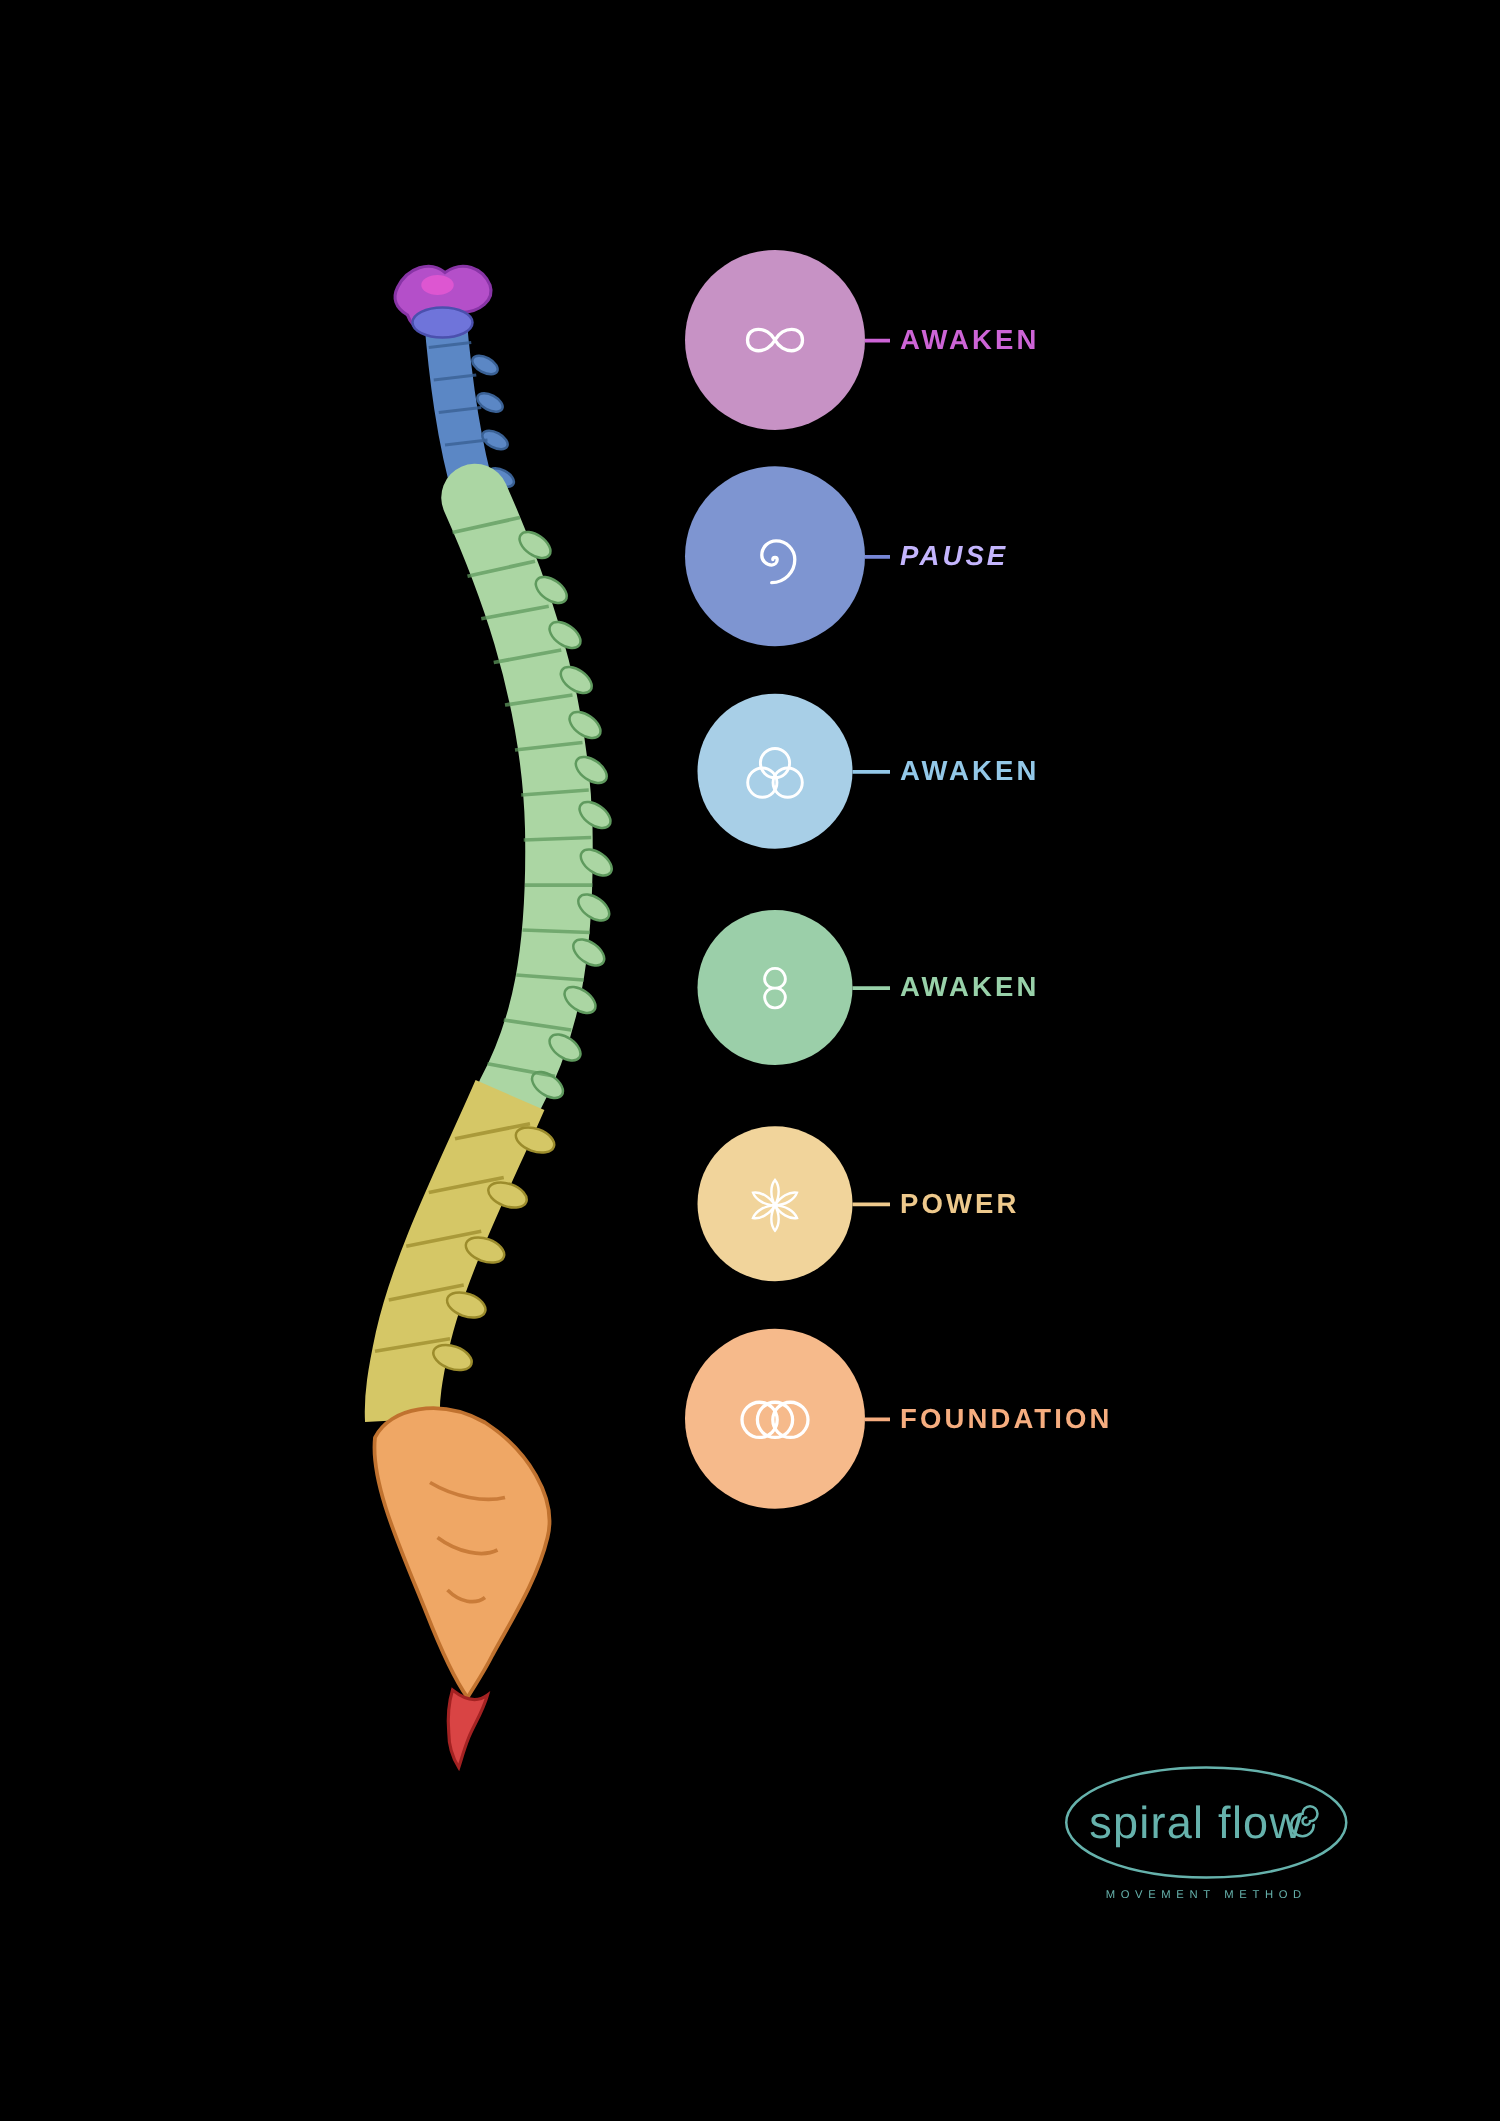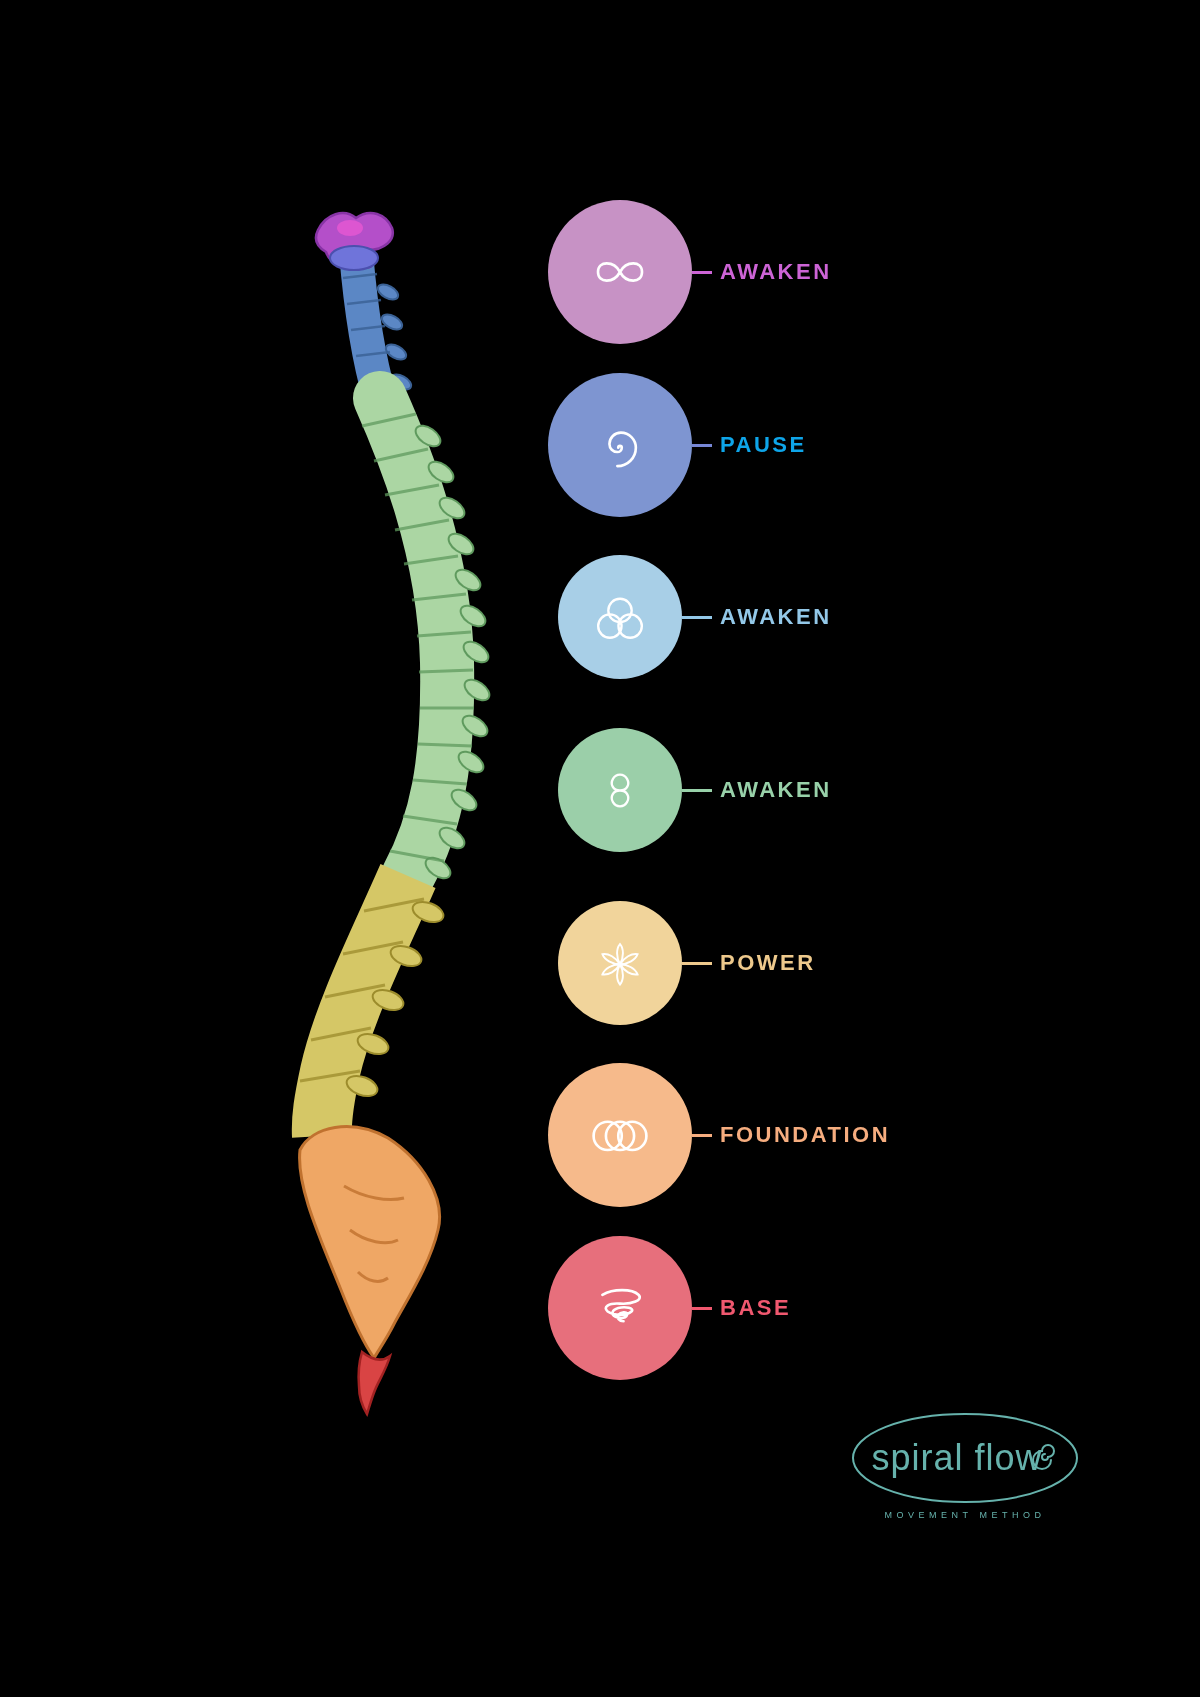--- a/index.html
+++ b/index.html
@@ -125,21 +125,21 @@
     <div class="label" style="color: rgb(205, 100, 214);">AWAKEN</div>
   </div>
 
   <div class="chakra-row lg-row" style="top:445px">
     <div class="circle" style="background: rgb(126, 149, 209);">
       <svg class="icon" viewBox="0 0 100 70" fill="none" stroke="#ffffff" stroke-width="3" stroke-linecap="round">
         <path d="M50 38 m-2 0 a2 2 0 0 1 4 0 a5 5 0 0 1 -5 5 a9 9 0 0 1 -9 -9 a13 13 0 0 1 13 -13 a17 17 0 0 1 17 17 a21 21 0 0 1 -21 21"></path>
       </svg>
     </div>
     <div class="connector" style="background: rgb(119, 135, 214);"></div>
-    <div class="label" style="color: #0ea5e9;">PAUSE</div>
+    <div class="label" style="color: #c4b5fd; font-style: italic;">PAUSE</div>
   </div>
 
   <div class="chakra-row sm-row" style="top:617px">
     <div class="circle" style="background: rgb(168, 207, 231);">
       <svg class="icon" viewBox="0 0 100 70" fill="none" stroke="#ffffff" stroke-width="3" stroke-linecap="round">
         <circle cx="50" cy="26" r="15"></circle>
         <circle cx="37" cy="46" r="15"></circle>
         <circle cx="63" cy="46" r="15"></circle>
       </svg>
     </div>
@@ -178,31 +178,20 @@
       <svg class="icon" viewBox="0 0 100 70" fill="none" stroke="#ffffff" stroke-width="3" stroke-linecap="round">
         <circle cx="36" cy="36" r="16"></circle>
         <circle cx="50" cy="36" r="16"></circle>
         <circle cx="64" cy="36" r="16"></circle>
       </svg>
     </div>
     <div class="connector" style="background: rgb(246, 173, 127);"></div>
     <div class="label" style="color: rgb(246, 173, 127);">FOUNDATION</div>
   </div>
 
-  <div class="chakra-row lg-row" style="top:1308px">
-    <div class="circle" style="background: rgb(231, 111, 124);">
-      <svg class="icon" viewBox="0 0 100 70" fill="none" stroke="#ffffff" stroke-width="3" stroke-linecap="round">
-        <path d="M30 20 C42 13 64 13 71 20 C77 26 63 31 50 30 C37 29 30 34 36 39
-                 C43 44 58 44 63 39 C67 35 56 33 48 35 C41 37 39 42 45 45
-                 C51 48 58 46 58 42 C58 39 51 39 48 43 C46 46 49 50 54 50"></path>
-      </svg>
-    </div>
-    <div class="connector" style="background: rgb(240, 88, 111);"></div>
-    <div class="label" style="color: rgb(240, 88, 111);">BASE</div>
-  </div>
 
   <div class="logo-wrap">
     <svg viewBox="0 0 240 120" width="240" height="120" xmlns="http://www.w3.org/2000/svg">
       <ellipse cx="120" cy="50" rx="112" ry="44" fill="none" stroke-width="2" stroke="#66b2ac"></ellipse>
       <text x="112" y="62" text-anchor="middle" font-family="Liberation Sans, sans-serif" font-size="36" letter-spacing="1" fill="#66b2ac">spiral flow</text>
       <path d="M200 46 a3 3 0 1 0 3 3 a6 6 0 1 0 -6 -6 a9 9 0 1 0 9 9" fill="none" stroke-width="2" stroke-linecap="round" stroke="#66b2ac"></path>
       <text x="120" y="110" text-anchor="middle" font-family="Liberation Sans, sans-serif" font-size="9" letter-spacing="4.5" fill="#66b2ac">MOVEMENT METHOD</text>
     </svg>
   </div>
 

